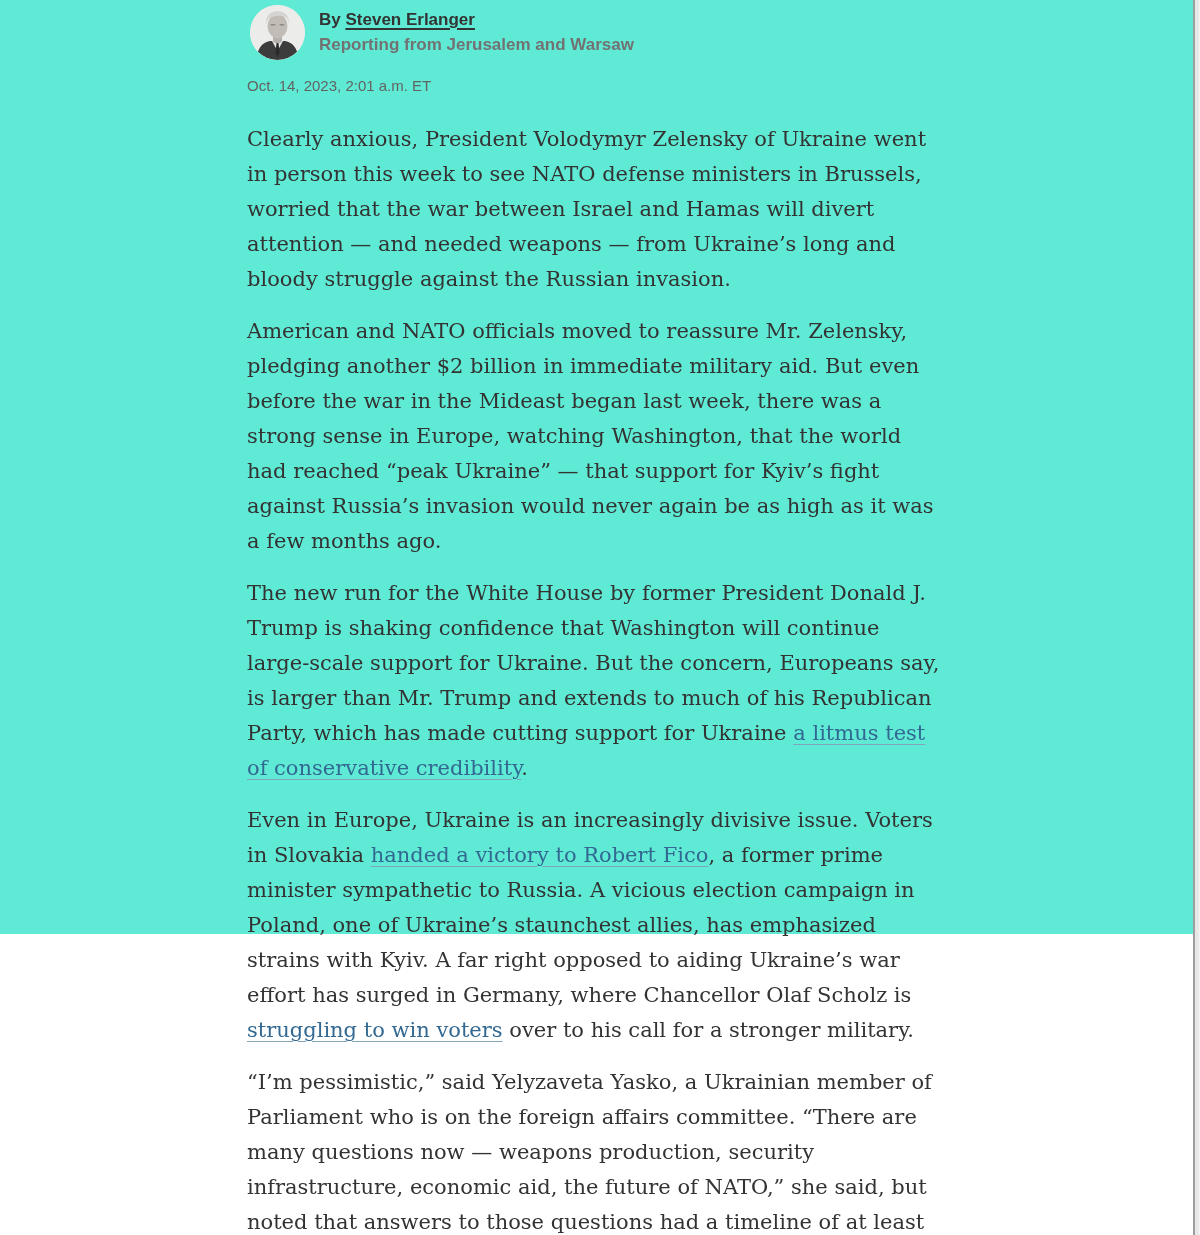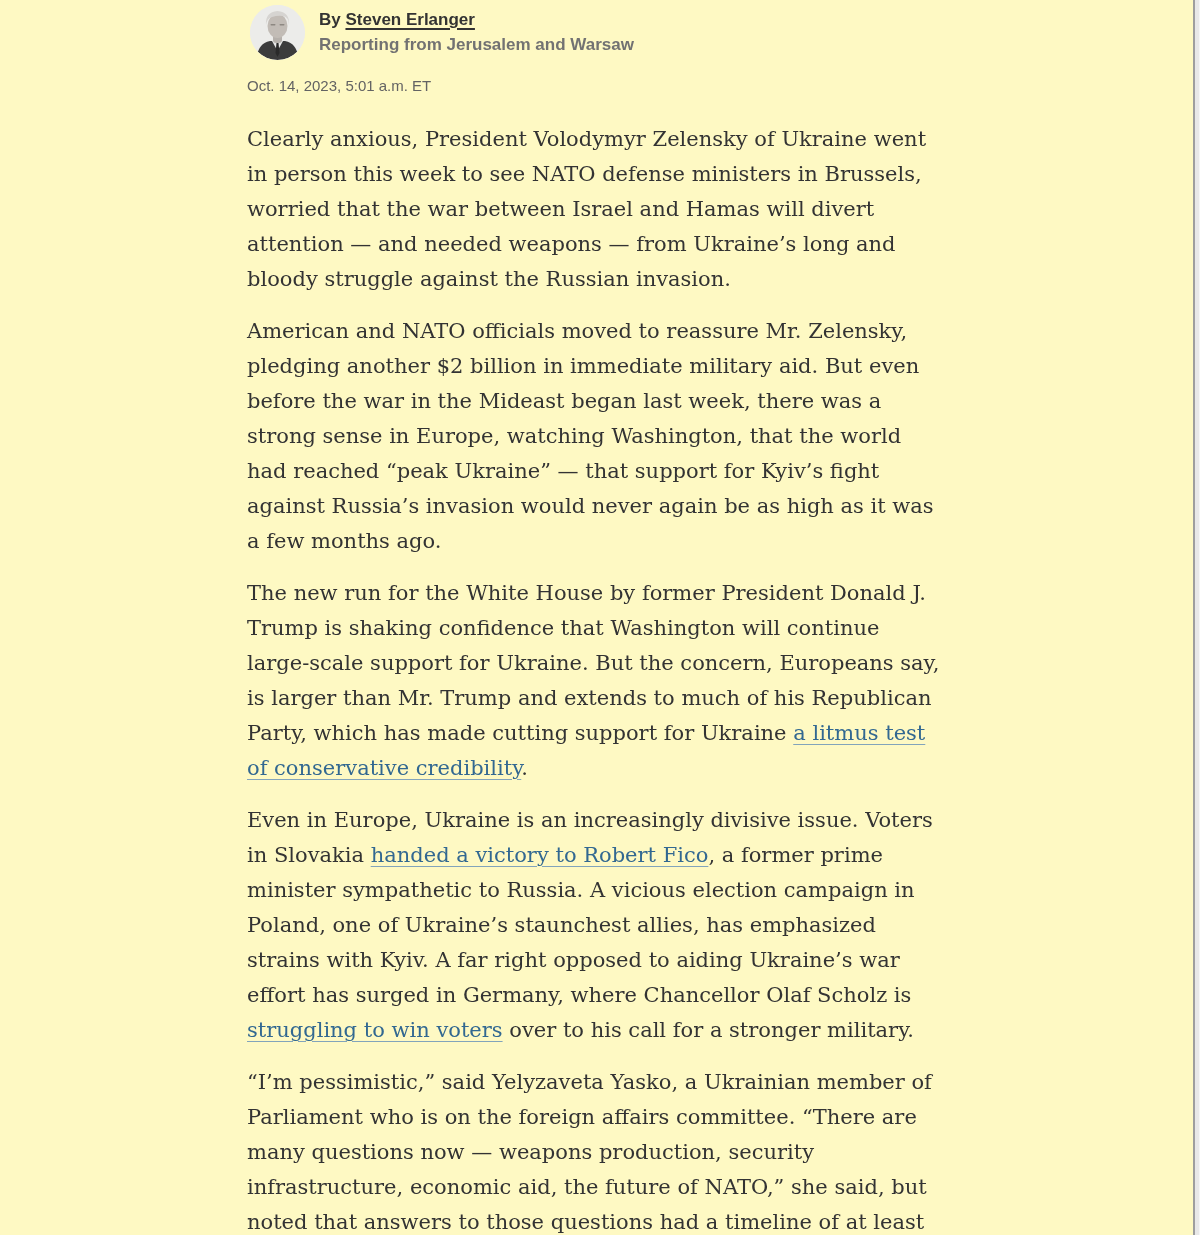--- a/index.html
+++ b/index.html
@@ -7,22 +7,22 @@
     margin: 0;
     padding: 0;
     width: 1200px;
     height: 1235px;
     background: #ffffff;
     overflow: hidden;
   }
   .page {
     position: relative;
     width: 1200px;
-    height: 1235px;
-    background: #fef9c3;
+    height: 934px;
+    background: #5eead4;
   }
   .content-col {
     position: absolute;
     left: 247px;
     top: 0;
     width: 700px;
   }
   
   .byline-header {
     display: flex;
@@ -136,21 +136,21 @@
             <rect x="29.5" y="19" width="5" height="1.6" rx="0.8" fill="#8d8882"></rect>
           </g>
         </svg>
       </div>
       <div class="byline-text">
         <div class="byline-line1"><span>By </span><a class="author-link" href="#">Steven Erlanger</a></div>
         <div class="byline-line2">Reporting from Jerusalem and Warsaw</div>
       </div>
     </div>
 
-    <div class="dateline">Oct. 14, 2023, 5:01 a.m. ET</div>
+    <div class="dateline">Oct. 14, 2023, 2:01 a.m. ET</div>
 
     <div class="article-body">
 
     <p class="para"><span>Clearly anxious, President Volodymyr Zelensky of Ukraine went in person this week to see NATO defense ministers in Brussels, worried that the war between Israel and Hamas will divert attention — and needed weapons — from Ukraine’s long and bloody struggle against the Russian invasion.</span></p>
         <p class="para"><span>American and NATO officials moved to reassure Mr. Zelensky, pledging another $2 billion in immediate military aid. But even before the war in the Mideast began last week, there was a strong sense in Europe, watching Washington, that the world had reached “peak Ukraine” — that support for Kyiv’s fight against Russia’s invasion would never again be as high as it was a few months ago.</span></p>
         <p class="para"><span>The new run for the White House by former President Donald J. Trump is shaking confidence that Washington will continue large-scale support for Ukraine. But the concern, Europeans say, is larger than Mr. Trump and extends to much of his Republican Party, which has made cutting support for Ukraine </span><a href="#" class="body-link">a litmus test of conservative credibility</a><span>.</span></p>
         <p class="para"><span>Even in Europe, Ukraine is an increasingly divisive issue. Voters in Slovakia </span><a href="#" class="body-link">handed a victory to Robert Fico</a><span>, a former prime minister sympathetic to Russia. A vicious election campaign in Poland, one of Ukraine’s staunchest allies, has emphasized strains with Kyiv. A far right opposed to aiding Ukraine’s war effort has surged in Germany, where Chancellor Olaf Scholz is </span><a href="#" class="body-link">struggling to win voters</a><span> over to his call for a stronger military.</span></p>
         <p class="para"><span>“I’m pessimistic,” said Yelyzaveta Yasko, a Ukrainian member of Parliament who is on the foreign affairs committee. “There are many questions now — weapons production, security infrastructure, economic aid, the future of NATO,” she said, but noted that answers to those questions had a timeline of at least five years.</span></p>
       </div>
 

